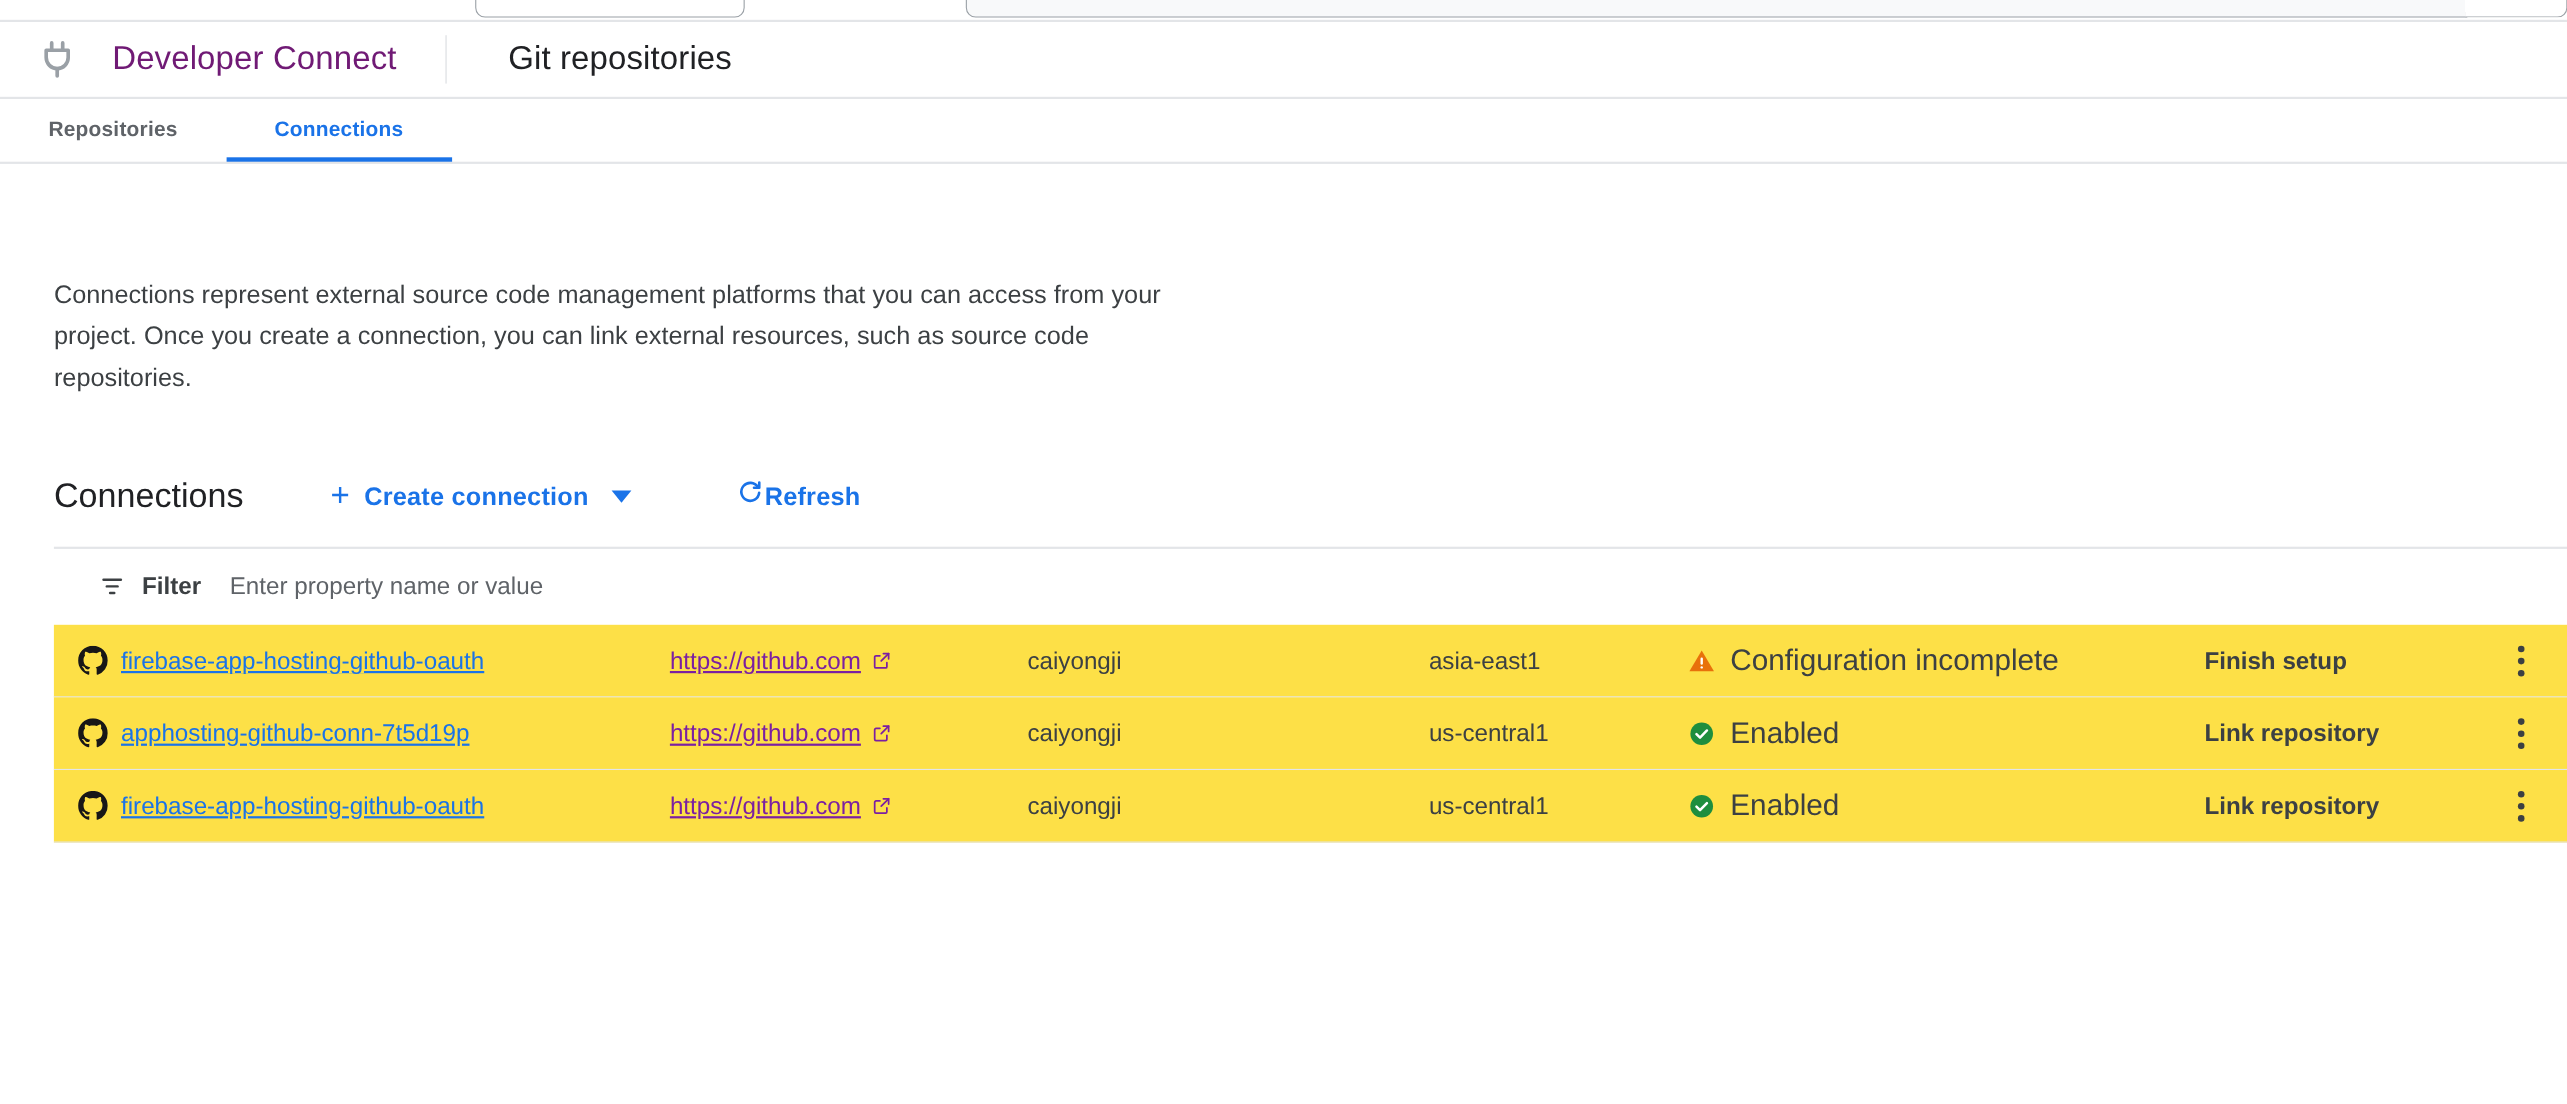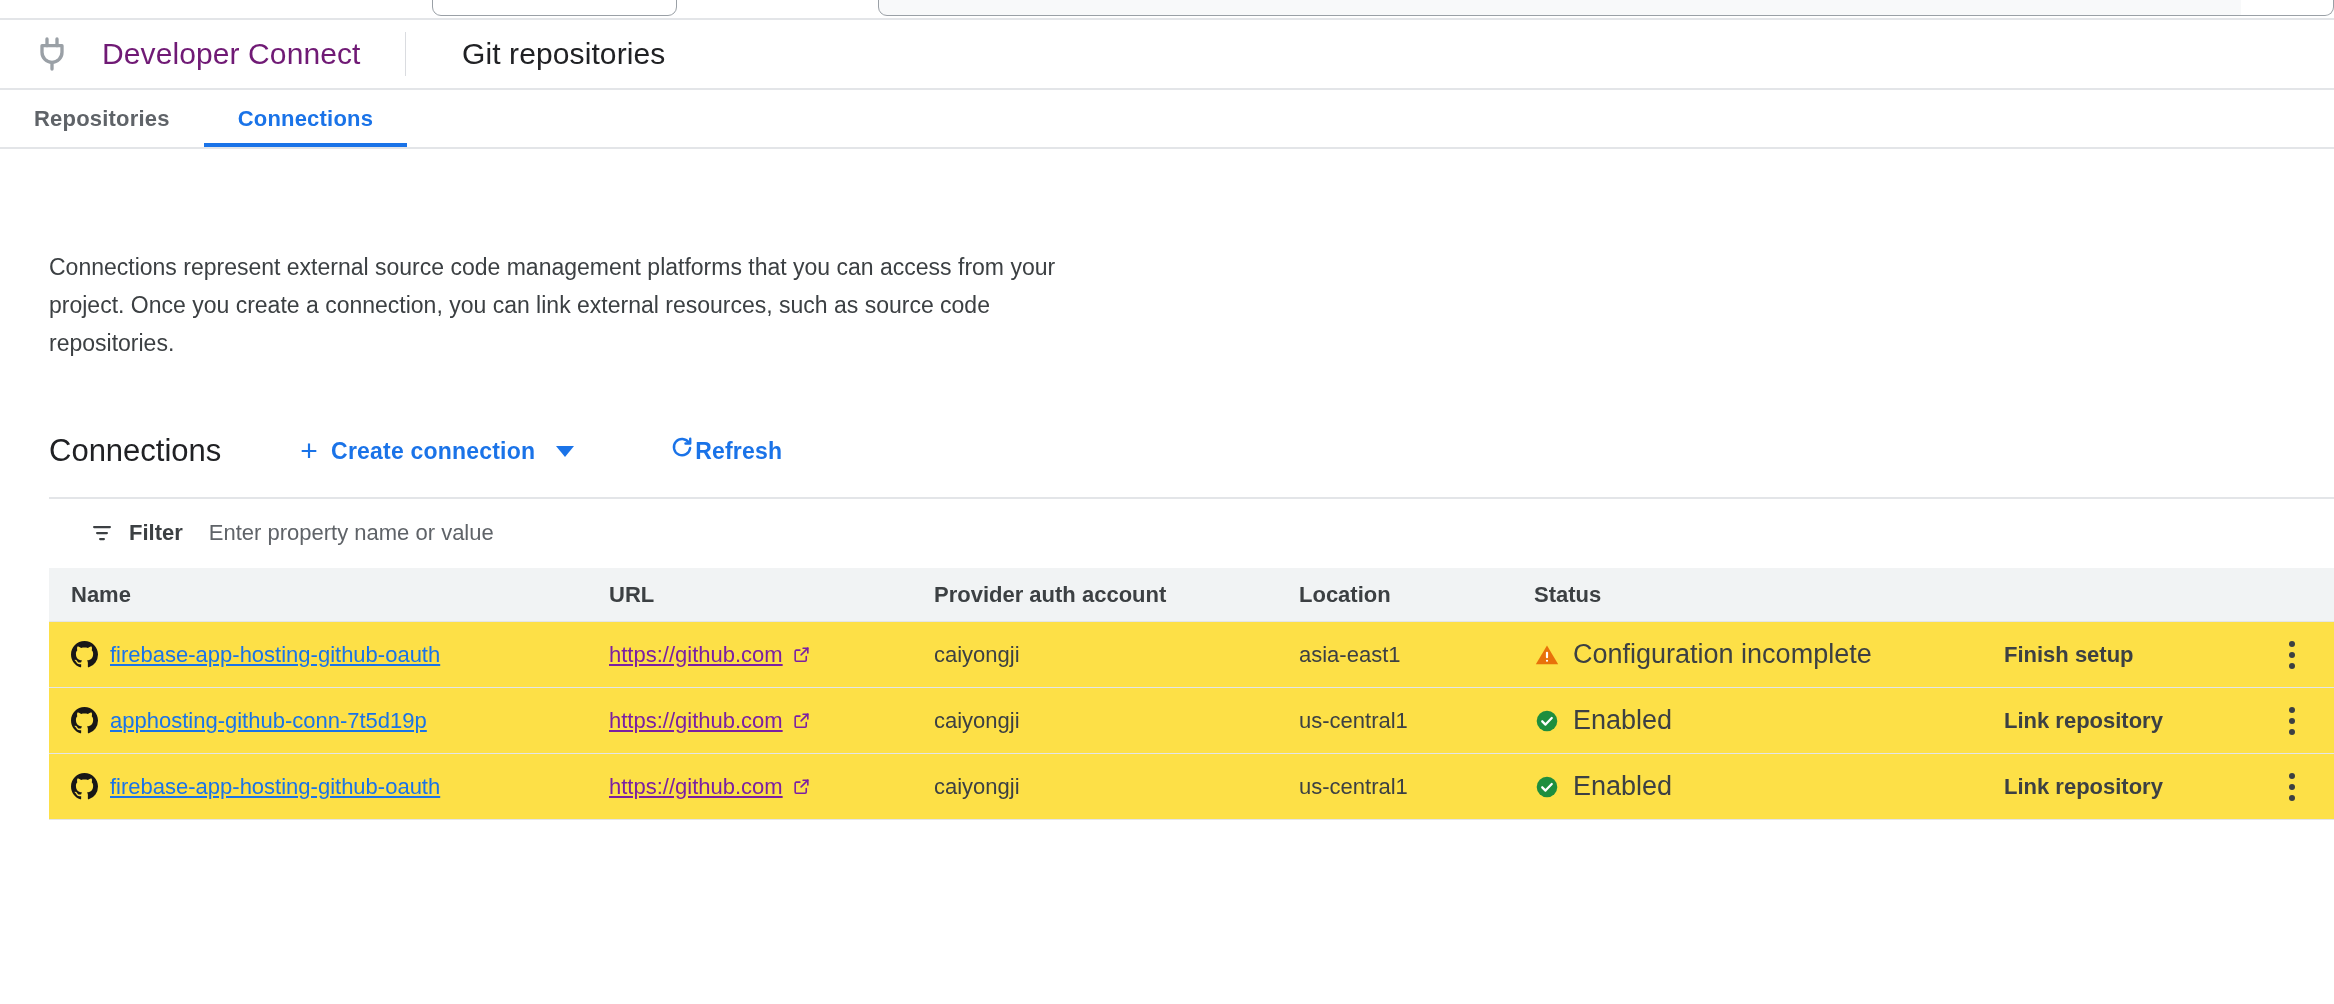--- a/index.html
+++ b/index.html
@@ -33,22 +33,22 @@
   .prod-header { position: absolute; left: 0; top: 20px; width: 2334px; height: 68px; display: flex; align-items: center; }
   .prod-icon { margin-left: 30px; width: 44px; height: 44px; display: flex; align-items: center; justify-content: center; }
   .prod-title { margin-left: 28px; font-size: 30px; color: #701a75; letter-spacing: .1px; }
   .prod-sep { margin-left: 44px; width: 1.5px; height: 44px; background: #dadce0; }
   .prod-sub { margin-left: 56px; font-size: 30px; color: #202124; letter-spacing: .1px; }
   .hdr-rule { position: absolute; left: 0; top: 88px; width: 2334px; height: 1.5px; background: #e3e5e8; }
 
   
   .tabs { position: absolute; left: 0; top: 90px; width: 2334px; height: 58px; display: flex; align-items: stretch; }
   .tab {
-    display: flex; align-items: center; padding: 0 34px;
-    font-size: 22px; font-weight: bold; color: #5f6368; letter-spacing: .2px;
+    display: flex; align-items: center; padding: 0 44px;
+    font-size: 19px; font-weight: bold; color: #5f6368; letter-spacing: .2px;
     position: relative; cursor: pointer;
   }
   .tab.active { color: #1a73e8; }
   .tab.active::after {
     content: ""; position: absolute; left: 0; right: 0; bottom: 0; height: 5px; background: #1a73e8;
   }
   .tabs-rule { position: absolute; left: 0; top: 147px; width: 2334px; height: 1.5px; background: #e3e5e8; }
 
   
   .desc {
@@ -180,29 +180,20 @@
         <rect x="6" y="11" width="12" height="2.2" rx="1.1" fill="#3c4043"></rect>
         <rect x="9" y="17" width="6" height="2.2" rx="1.1" fill="#3c4043"></rect>
       </svg>
     </span>
     <span class="filter-label">Filter</span>
     <input class="filter-input" type="text" placeholder="Enter property name or value" style="">
   </div>
 
   <div class="table">
 
-    <div class="trow thead">
-      <div class="c-name cell">Name</div>
-      <div class="c-url cell">URL</div>
-      <div class="c-acct cell">Provider auth account</div>
-      <div class="c-loc cell">Location</div>
-      <div class="c-status cell">Status</div>
-      <div class="c-action cell"></div>
-      <div class="c-menu cell"></div>
-    </div>
 
     <div class="trow tbody-row">
       <div class="c-name">
         <span class="gh-icon">
           <svg width="27" height="27" viewBox="0 0 16 16" fill="#181717">
             <path d="M8 0C3.58 0 0 3.58 0 8c0 3.54 2.29 6.53 5.47 7.59.4.07.55-.17.55-.38 0-.19-.01-.82-.01-1.49-2.01.37-2.53-.49-2.69-.94-.09-.23-.48-.94-.82-1.13-.28-.15-.68-.52-.01-.53.63-.01 1.08.58 1.23.82.72 1.21 1.87.87 2.33.66.07-.52.28-.87.51-1.07-1.78-.2-3.64-.89-3.64-3.95 0-.87.31-1.59.82-2.15-.08-.2-.36-1.02.08-2.12 0 0 .67-.21 2.2.82.64-.18 1.32-.27 2-.27s1.36.09 2 .27c1.53-1.04 2.2-.82 2.2-.82.44 1.1.16 1.92.08 2.12.51.56.82 1.27.82 2.15 0 3.07-1.87 3.75-3.65 3.95.29.25.54.73.54 1.48 0 1.07-.01 1.93-.01 2.2 0 .21.15.46.55.38A8.01 8.01 0 0 0 16 8c0-4.42-3.58-8-8-8z"></path>
           </svg>
         </span>
         <span class="name-link">firebase-app-hosting-github-oauth</span>
       </div>

